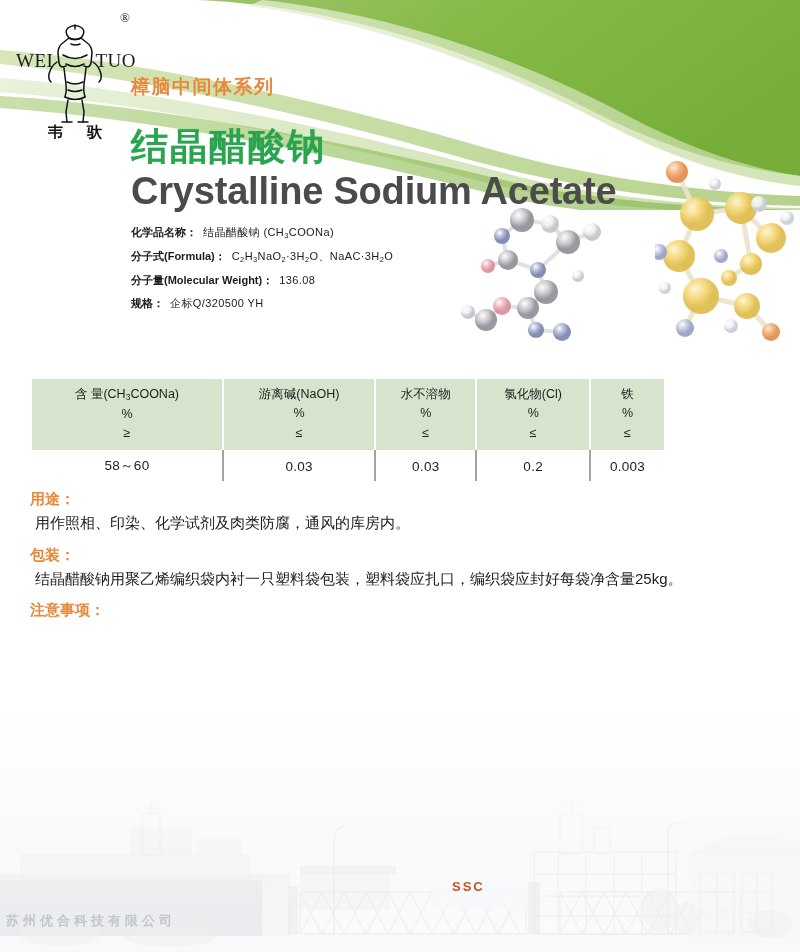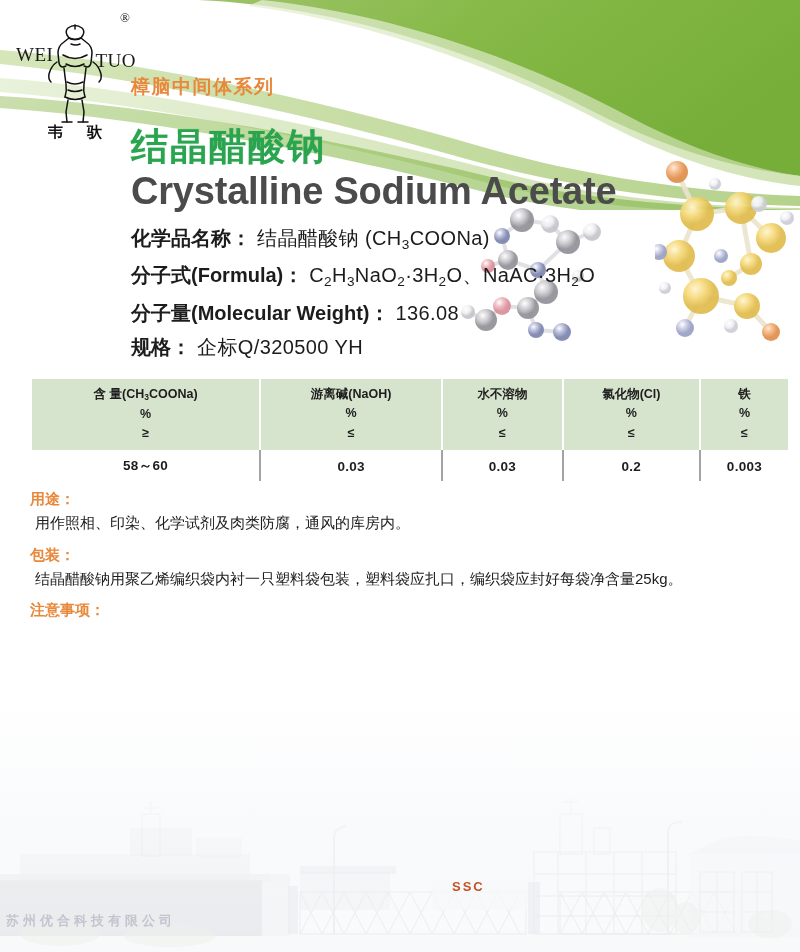--- a/index.html
+++ b/index.html
@@ -11,21 +11,21 @@
   }
   .page{position:absolute;inset:0;width:800px;height:952px;overflow:hidden;background:#fff;}
 
   
   .swoosh{position:absolute;top:0;left:0;width:800px;height:210px;pointer-events:none;}
 
   
   .logo{position:absolute;left:14px;top:8px;width:122px;height:132px;}
   .logo-word{position:absolute;font-family:"Liberation Serif","DejaVu Serif",serif;
     font-size:19px;color:#1a1a1a;letter-spacing:.5px;}
-  .logo-wei{left:2px;top:36px;}
+  .logo-wei{left:2px;top:42px;}
   .logo-tuo{right:0px;top:42px;}
   .logo-reg{position:absolute;right:6px;top:2px;font-size:13px;color:#222;
     font-family:"Liberation Serif",serif;}
   .logo-cn{position:absolute;left:0;right:0;bottom:-2px;text-align:center;
     font-size:15px;font-weight:bold;color:#111;letter-spacing:10px;text-indent:10px;}
   .logo-fig{position:absolute;left:30px;top:14px;width:62px;height:104px;}
 
   
   .series{position:absolute;left:131px;top:74px;font-size:19px;font-weight:bold;
     color:#e8883a;letter-spacing:1.5px;}
@@ -33,34 +33,34 @@
     color:#2ea css;}
   .title-cn{color:#2ea busy;}
   .title-cn{position:absolute;left:131px;top:128px;font-size:37px;font-weight:bold;
     color:#2aa44f;letter-spacing:2px;line-height:1;
     text-shadow:0 0 1px rgba(42,164,79,.5);}
   .title-en{position:absolute;left:131px;top:172px;font-size:38px;font-weight:bold;
     color:#4b4b4b;letter-spacing:-0.2px;line-height:1;}
 
   
   .specs{position:absolute;left:131px;top:226px;width:520px;}
-  .spec-row{display:flex;align-items:baseline;margin-bottom:9.5px;font-size:20px;
+  .spec-row{display:flex;align-items:baseline;margin-bottom:9.5px;font-size:11px;
     color:#1c1c1c;line-height:1.25;}
   .spec-label{font-weight:bold;white-space:nowrap;}
   .spec-val{margin-left:6px;white-space:nowrap;letter-spacing:.4px;}
   sub{font-size:.68em;vertical-align:-.28em;}
 
   
   .mol{position:absolute;pointer-events:none;}
   .mol-gray{left:450px;top:180px;width:200px;height:180px;}
   .mol-gold{left:655px;top:160px;width:150px;height:200px;}
 
   
-  .spec-table{position:absolute;left:32px;top:379px;width:756px;
-    border-collapse:separate;border-spacing:0;font-weight:bold;}
+  .spec-table{position:absolute;left:32px;top:379px;width:632px;
+    border-collapse:separate;border-spacing:0;}
   .spec-table td{text-align:center;color:#1d1d1d;}
   .th-cell{background:#d7e4cd;padding:6px 4px 7px 4px;border-right:2px solid #ffffff;
     font-size:12.5px;line-height:1.55;}
   .th-cell:last-child{border-right:none;}
   .th-name{white-space:nowrap;}
   .th-unit{font-size:12.5px;}
   .th-op{font-size:12.5px;}
   .val-cell{background:#ffffff;padding:7px 4px 6px 4px;font-size:13.5px;
     border-right:2px solid #a3a3a3;letter-spacing:.3px;}
   .val-cell:last-child{border-right:none;}

